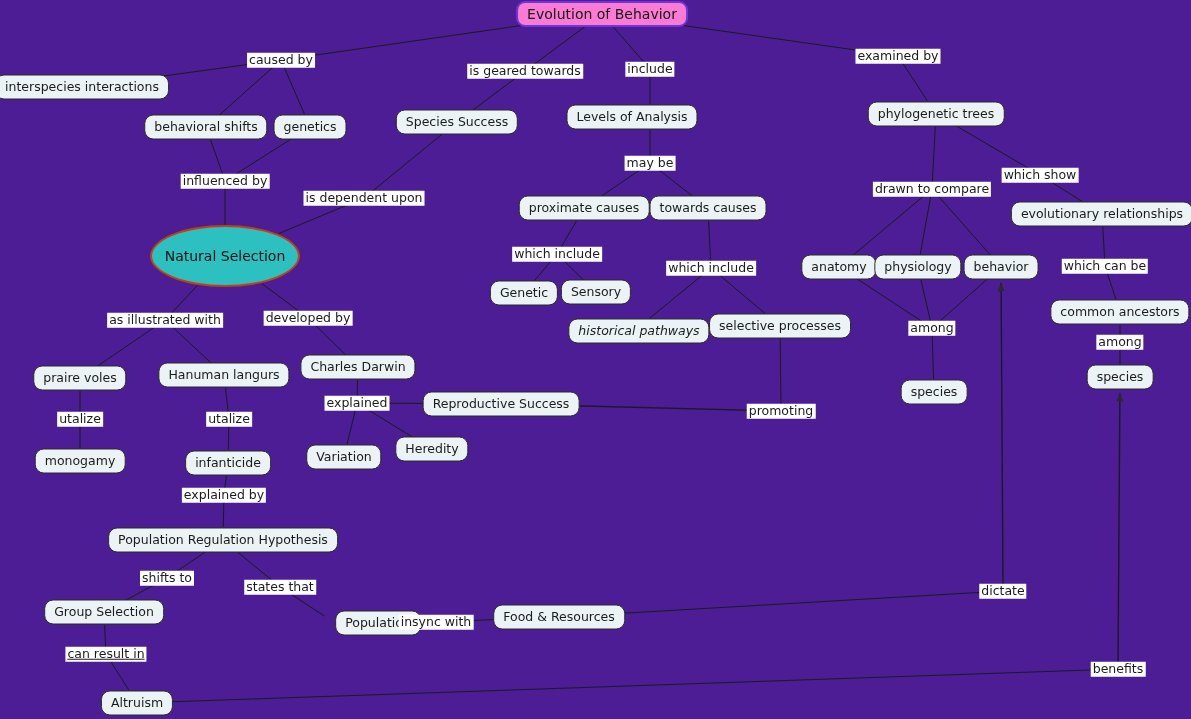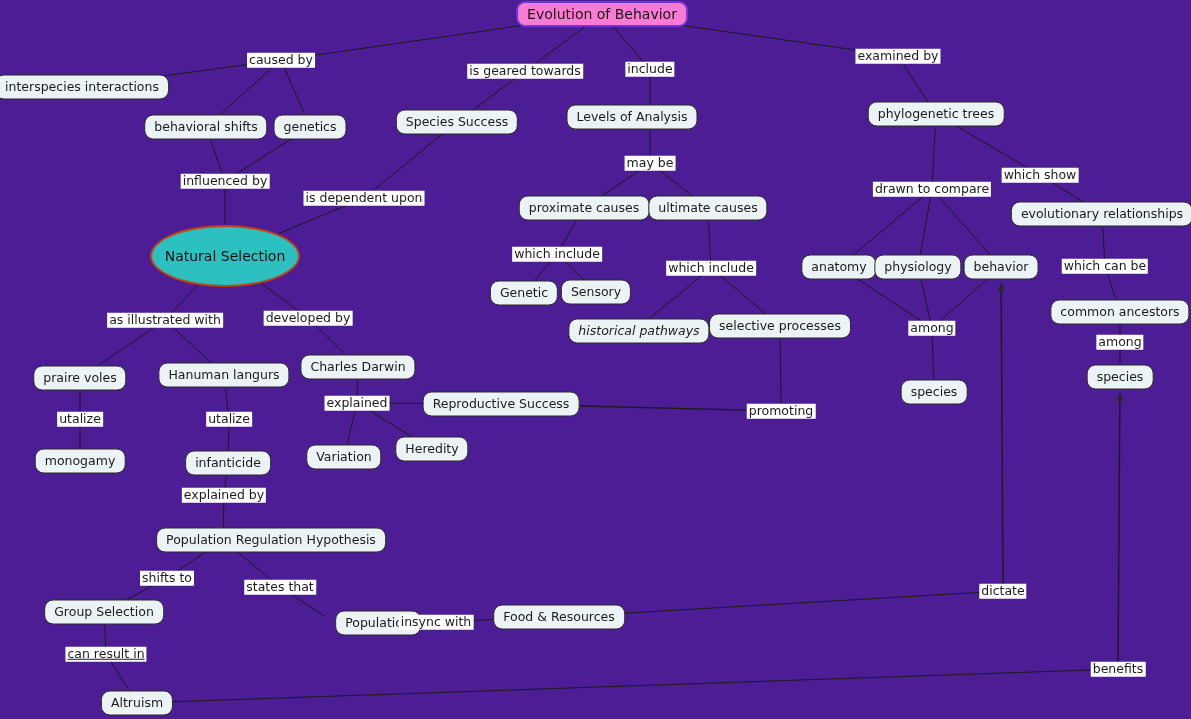--- a/index.html
+++ b/index.html
@@ -153,41 +153,41 @@
   <div id="nodes-layer">
       <div class="node root" style="left: 602px; top: 14px;">Evolution of Behavior</div>
       <div class="node" style="left: 82px; top: 87px;">interspecies interactions</div>
       <div class="node" style="left: 206px; top: 127px;">behavioral shifts</div>
       <div class="node" style="left: 310px; top: 127px;">genetics</div>
       <div class="node" style="left: 457px; top: 122px;">Species Success</div>
       <div class="node" style="left: 632px; top: 117px;">Levels of Analysis</div>
       <div class="node" style="left: 936px; top: 114px;">phylogenetic trees</div>
       <div class="node ellipse" style="left: 225px; top: 256px;">Natural Selection</div>
       <div class="node" style="left: 584px; top: 208px;">proximate causes</div>
-      <div class="node" style="left: 708px; top: 208px;">ultimate causes</div>
+      <div class="node" style="left: 708px; top: 208px;">towards causes</div>
       <div class="node" style="left: 1102px; top: 214px;">evolutionary relationships</div>
       <div class="node" style="left: 839px; top: 267px;">anatomy</div>
       <div class="node" style="left: 918px; top: 267px;">physiology</div>
       <div class="node" style="left: 1001px; top: 267px;">behavior</div>
       <div class="node" style="left: 524px; top: 293px;">Genetic</div>
       <div class="node" style="left: 596px; top: 292px;">Sensory</div>
       <div class="node" style="left: 1120px; top: 312px;">common ancestors</div>
       <div class="node" style="left: 639px; top: 331px; font-style: italic;">historical pathways</div>
       <div class="node" style="left: 780px; top: 326px;">selective processes</div>
       <div class="node" style="left: 934px; top: 392px;">species</div>
       <div class="node" style="left: 1120px; top: 377px;">species</div>
       <div class="node" style="left: 80px; top: 378px;">praire voles</div>
       <div class="node" style="left: 224px; top: 375px;">Hanuman langurs</div>
       <div class="node" style="left: 358px; top: 367px;">Charles Darwin</div>
       <div class="node" style="left: 501px; top: 404px;">Reproductive Success</div>
       <div class="node" style="left: 344px; top: 457px;">Variation</div>
       <div class="node" style="left: 432px; top: 449px;">Heredity</div>
       <div class="node" style="left: 80px; top: 461px;">monogamy</div>
       <div class="node" style="left: 228px; top: 463px;">infanticide</div>
-      <div class="node" style="left: 223px; top: 540px; margin-left: 48px;">Population Regulation Hypothesis</div>
+      <div class="node" style="left: 223px; top: 540px;">Population Regulation Hypothesis</div>
       <div class="node" style="left: 104px; top: 612px;">Group Selection</div>
       <div class="node" style="left: 335px; top: 623px; margin-left: 43px;">Population</div>
       <div class="node" style="left: 559px; top: 617px;">Food &amp; Resources</div>
       <div class="node" style="left: 137px; top: 703px;">Altruism</div>
     </div>
   <div id="labels-layer">
       <div class="elabel" style="left: 281px; top: 60px;">caused by</div>
       <div class="elabel" style="left: 525px; top: 71px;">is geared towards</div>
       <div class="elabel" style="left: 650px; top: 69px;">include</div>
       <div class="elabel" style="left: 898px; top: 56px;">examined by</div>

